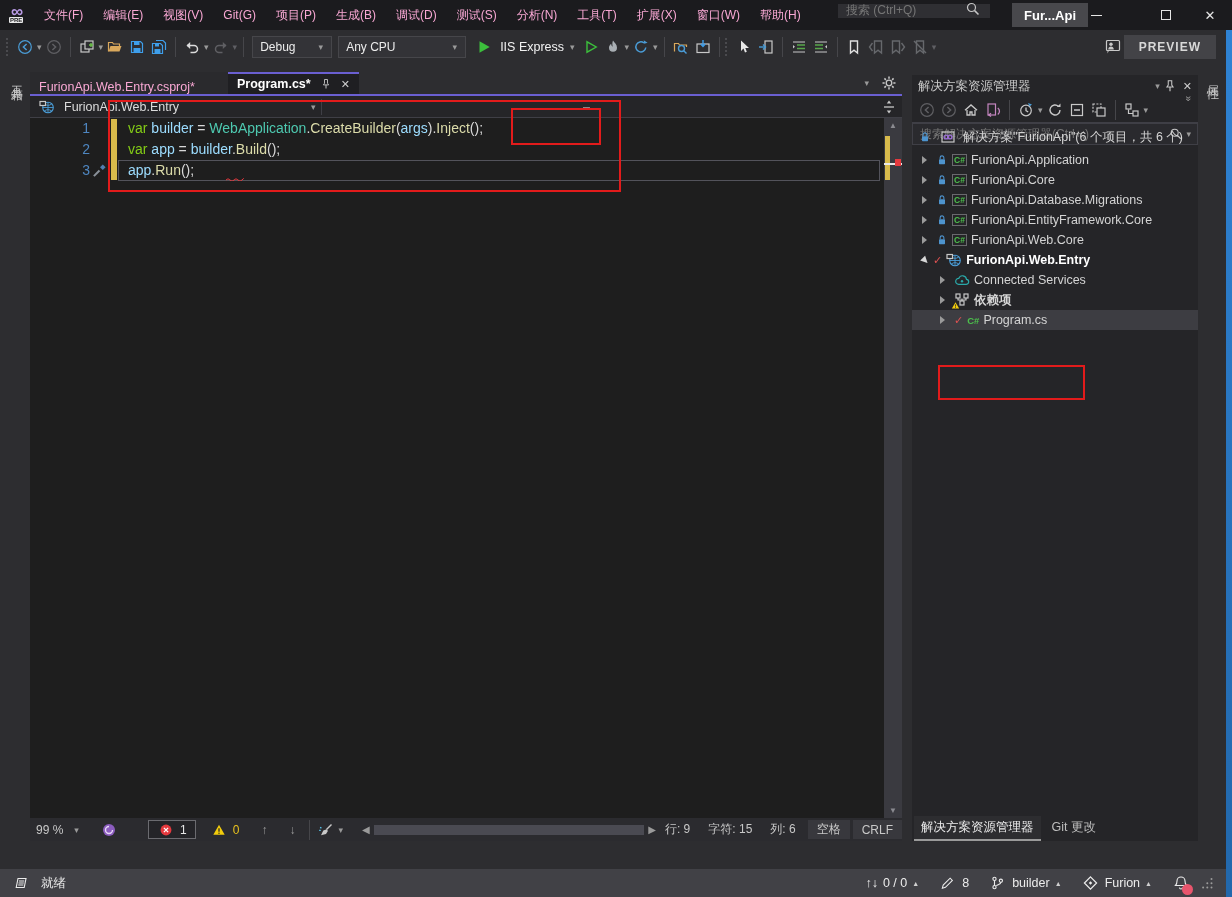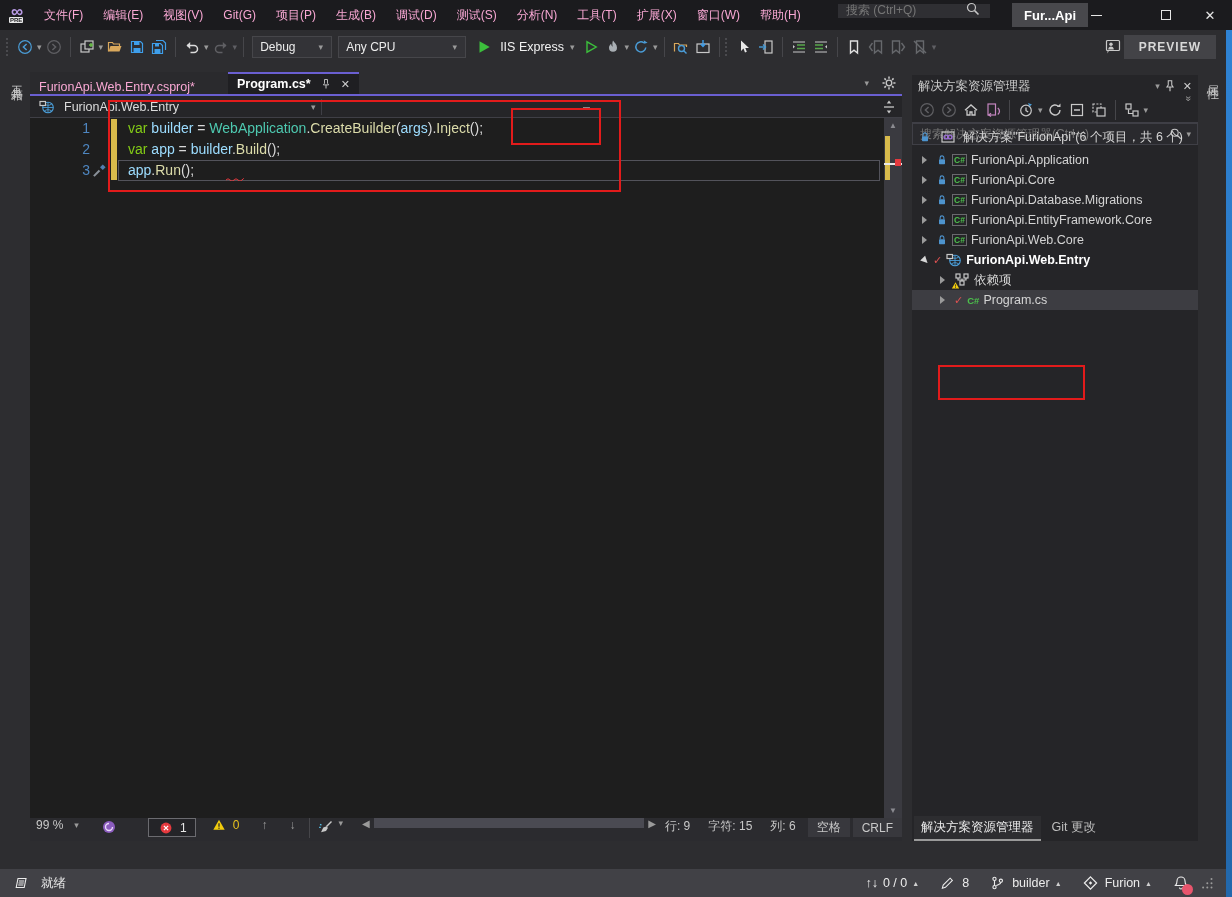--- a/index.html
+++ b/index.html
@@ -65,21 +65,21 @@
   .squiggle{position:absolute;left:196px;top:59px;}
   .glyph-screwdriver{position:absolute;left:62px;top:45px;}
   
   .vscroll{position:absolute;right:0;top:0;width:18px;height:700px;background:#3A3A40;}
   .vscroll .arr{position:absolute;left:0;width:18px;text-align:center;color:#8A8A90;font-size:8px;}
   .vs-mark{position:absolute;left:1px;top:18px;width:5px;height:44px;background:var(--modified);}
   .vs-caret{position:absolute;left:0;top:45px;width:18px;height:2px;background:#E8E8E8;}
   .vs-err{position:absolute;right:1px;top:41px;width:6px;height:7px;background:#E5393E;}
 
   
-  .ed-status{position:absolute;left:30px;top:818px;width:872px;height:23px;background:#2B2B2F;display:flex;align-items:flex-start;font-size:12px;color:#C8C8C8;}
+  .ed-status{position:absolute;left:30px;top:818px;width:872px;height:23px;background:#2B2B2F;display:flex;align-items:center;font-size:12px;color:#C8C8C8;}
   .ed-status .zoom{margin-left:6px;display:flex;align-items:center;gap:10px;width:62px;}
   .errbox{display:flex;align-items:center;gap:5px;border:1px solid #6B6B70;background:#242428;height:19px;padding:0 8px;margin-left:28px;color:#E8E8E8;}
   .warnbox{display:flex;align-items:center;gap:5px;margin-left:14px;color:#E8C21D;}
   .udarr{margin-left:22px;color:#9A9A9A;font-size:12px;}
   .hthumb{height:10px;background:#4A4A52;flex:1;margin:0 4px;}
   .stat-cell{margin:0 9px;white-space:nowrap;}
   .stat-badge{background:#38383D;height:19px;display:flex;align-items:center;padding:0 9px;margin-left:3px;}
 
   
   .solx{position:absolute;left:912px;top:75px;width:286px;height:766px;background:#252528;font-size:12.5px;}
@@ -650,20 +650,30 @@
               <path d="M9 3.2v10.6M3.7 8.5h10.6M5.3 5c2.3 1.8 5.1 1.8 7.4 0M5.3 12c2.3-1.8 5.1-1.8 7.4 0" stroke="#4A9CD6" stroke-width="0.9"></path>
               <rect x="1" y="2.5" width="5.5" height="4" fill="#252528" stroke="#C8C8C8"></rect>
             </svg>
           </span>
           <span>FurionApi.Web.Entry</span>
         </div>
         <div class="trow" style="padding-left: 28px;">
           <span class="exp-c"></span>
           <span class="iwrap">
             <svg viewBox="0 0 16 16" width="16" height="16" fill="none" stroke-width="1.2">
+              <path d="M4.6 12.3a3 3 0 0 1 .2-6 4 4 0 0 1 7.7 1.1 2.4 2.4 0 0 1-.6 4.9z" stroke="#2AA8A8" stroke-width="1.2"></path>
+              <circle cx="8" cy="9.3" r="1.2" fill="#2AA8A8"></circle>
+            </svg>
+          </span>
+          <span>Connected Services</span>
+        </div>
+        <div class="trow" style="padding-left: 28px; font-weight: bold;">
+          <span class="exp-c"></span>
+          <span class="iwrap">
+            <svg viewBox="0 0 16 16" width="16" height="16" fill="none" stroke-width="1.2">
               <rect x="2" y="2" width="4" height="4" stroke="#C8C8C8"></rect>
               <rect x="10" y="2" width="4" height="4" stroke="#C8C8C8"></rect>
               <rect x="6" y="9" width="4" height="4" stroke="#C8C8C8"></rect>
               <path d="M4 6v2h8V6M8 6.5V9" stroke="#C8C8C8"></path>
             </svg>
             <span class="warn-ov">
               <svg viewBox="0 0 16 16" width="9" height="9">
                 <path d="M8 2l6.5 11.5h-13z" fill="#F2CC0C"></path>
                 <rect x="7.3" y="6" width="1.4" height="4" fill="#252528"></rect>
                 <rect x="7.3" y="11" width="1.4" height="1.4" fill="#252528"></rect>

